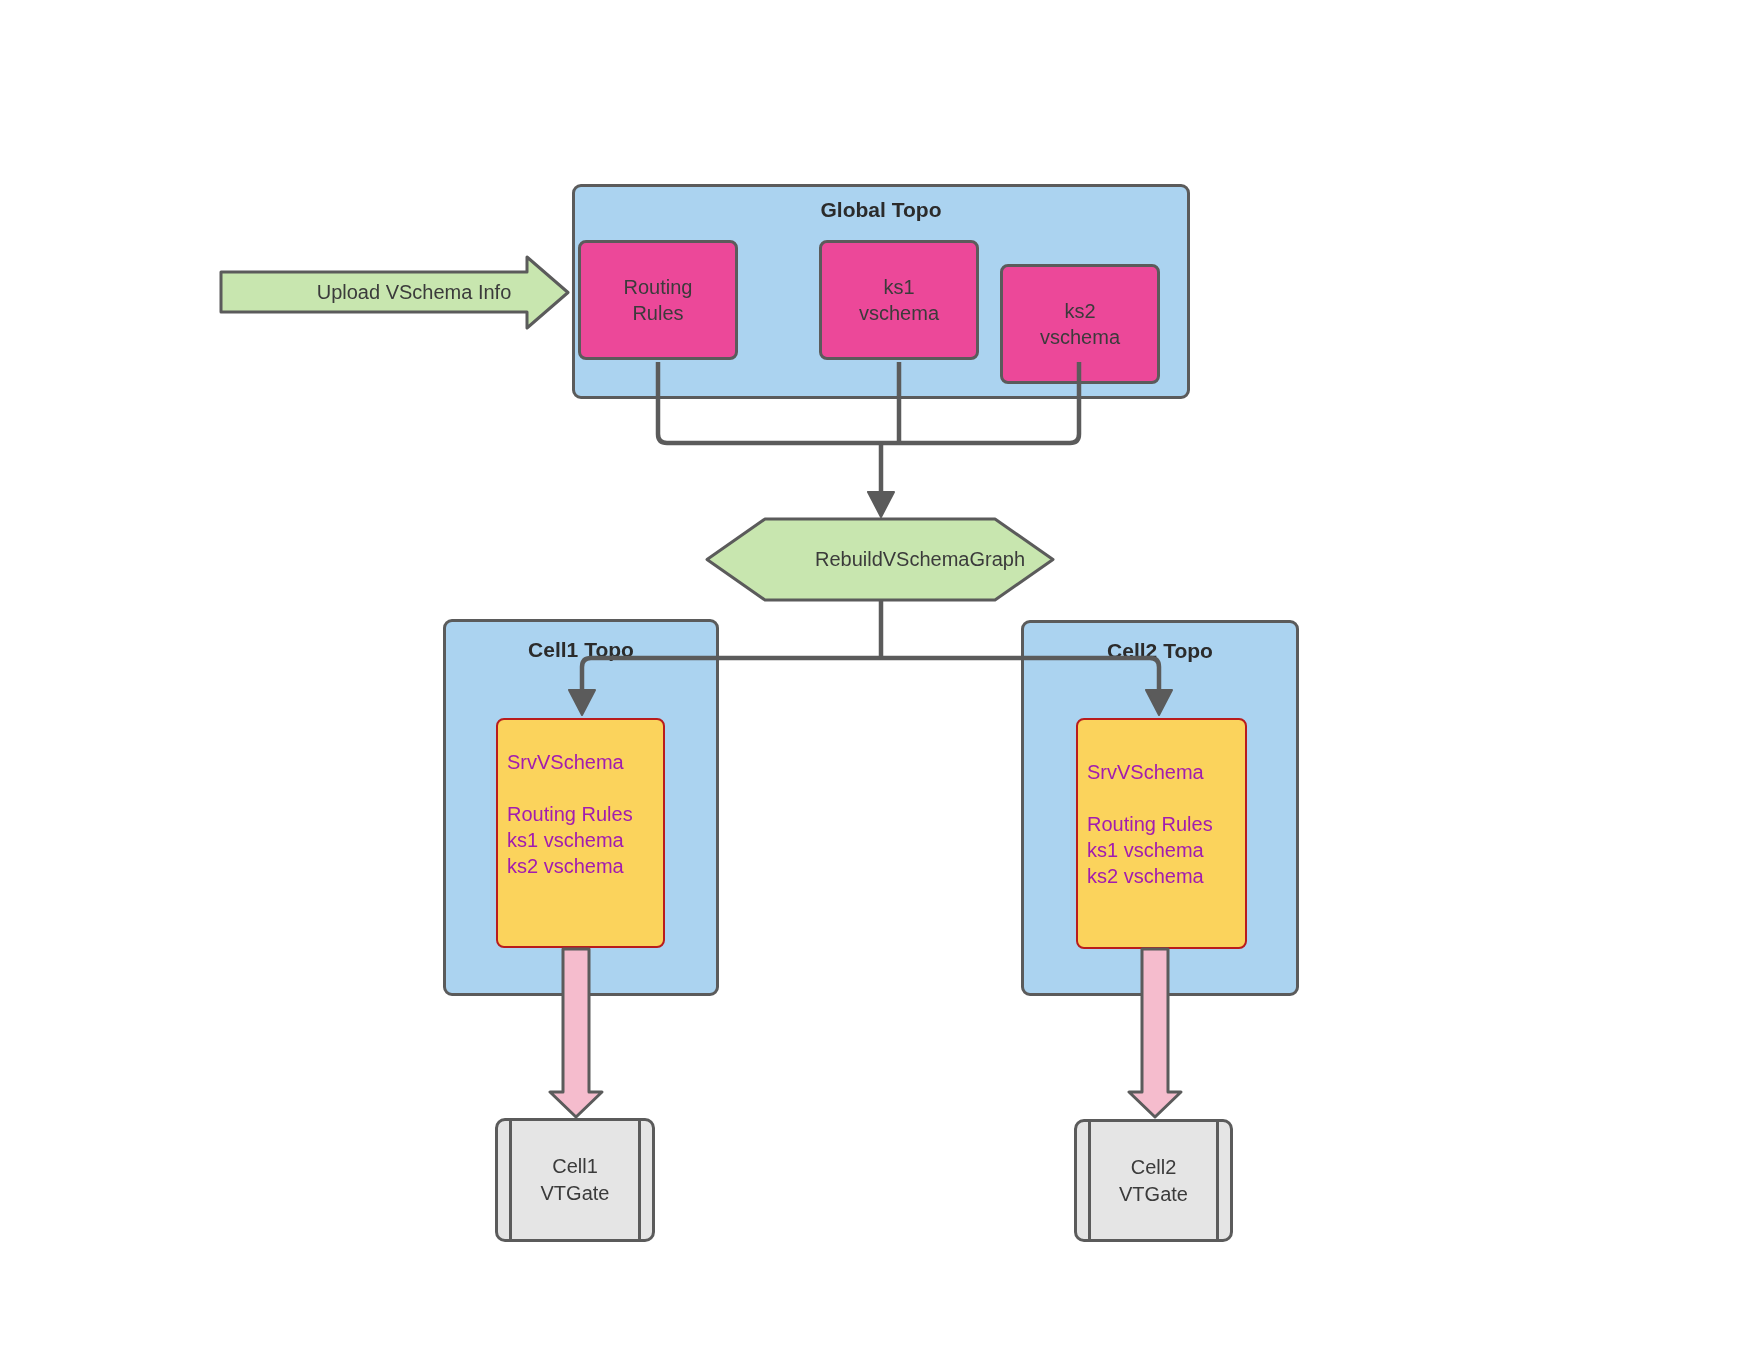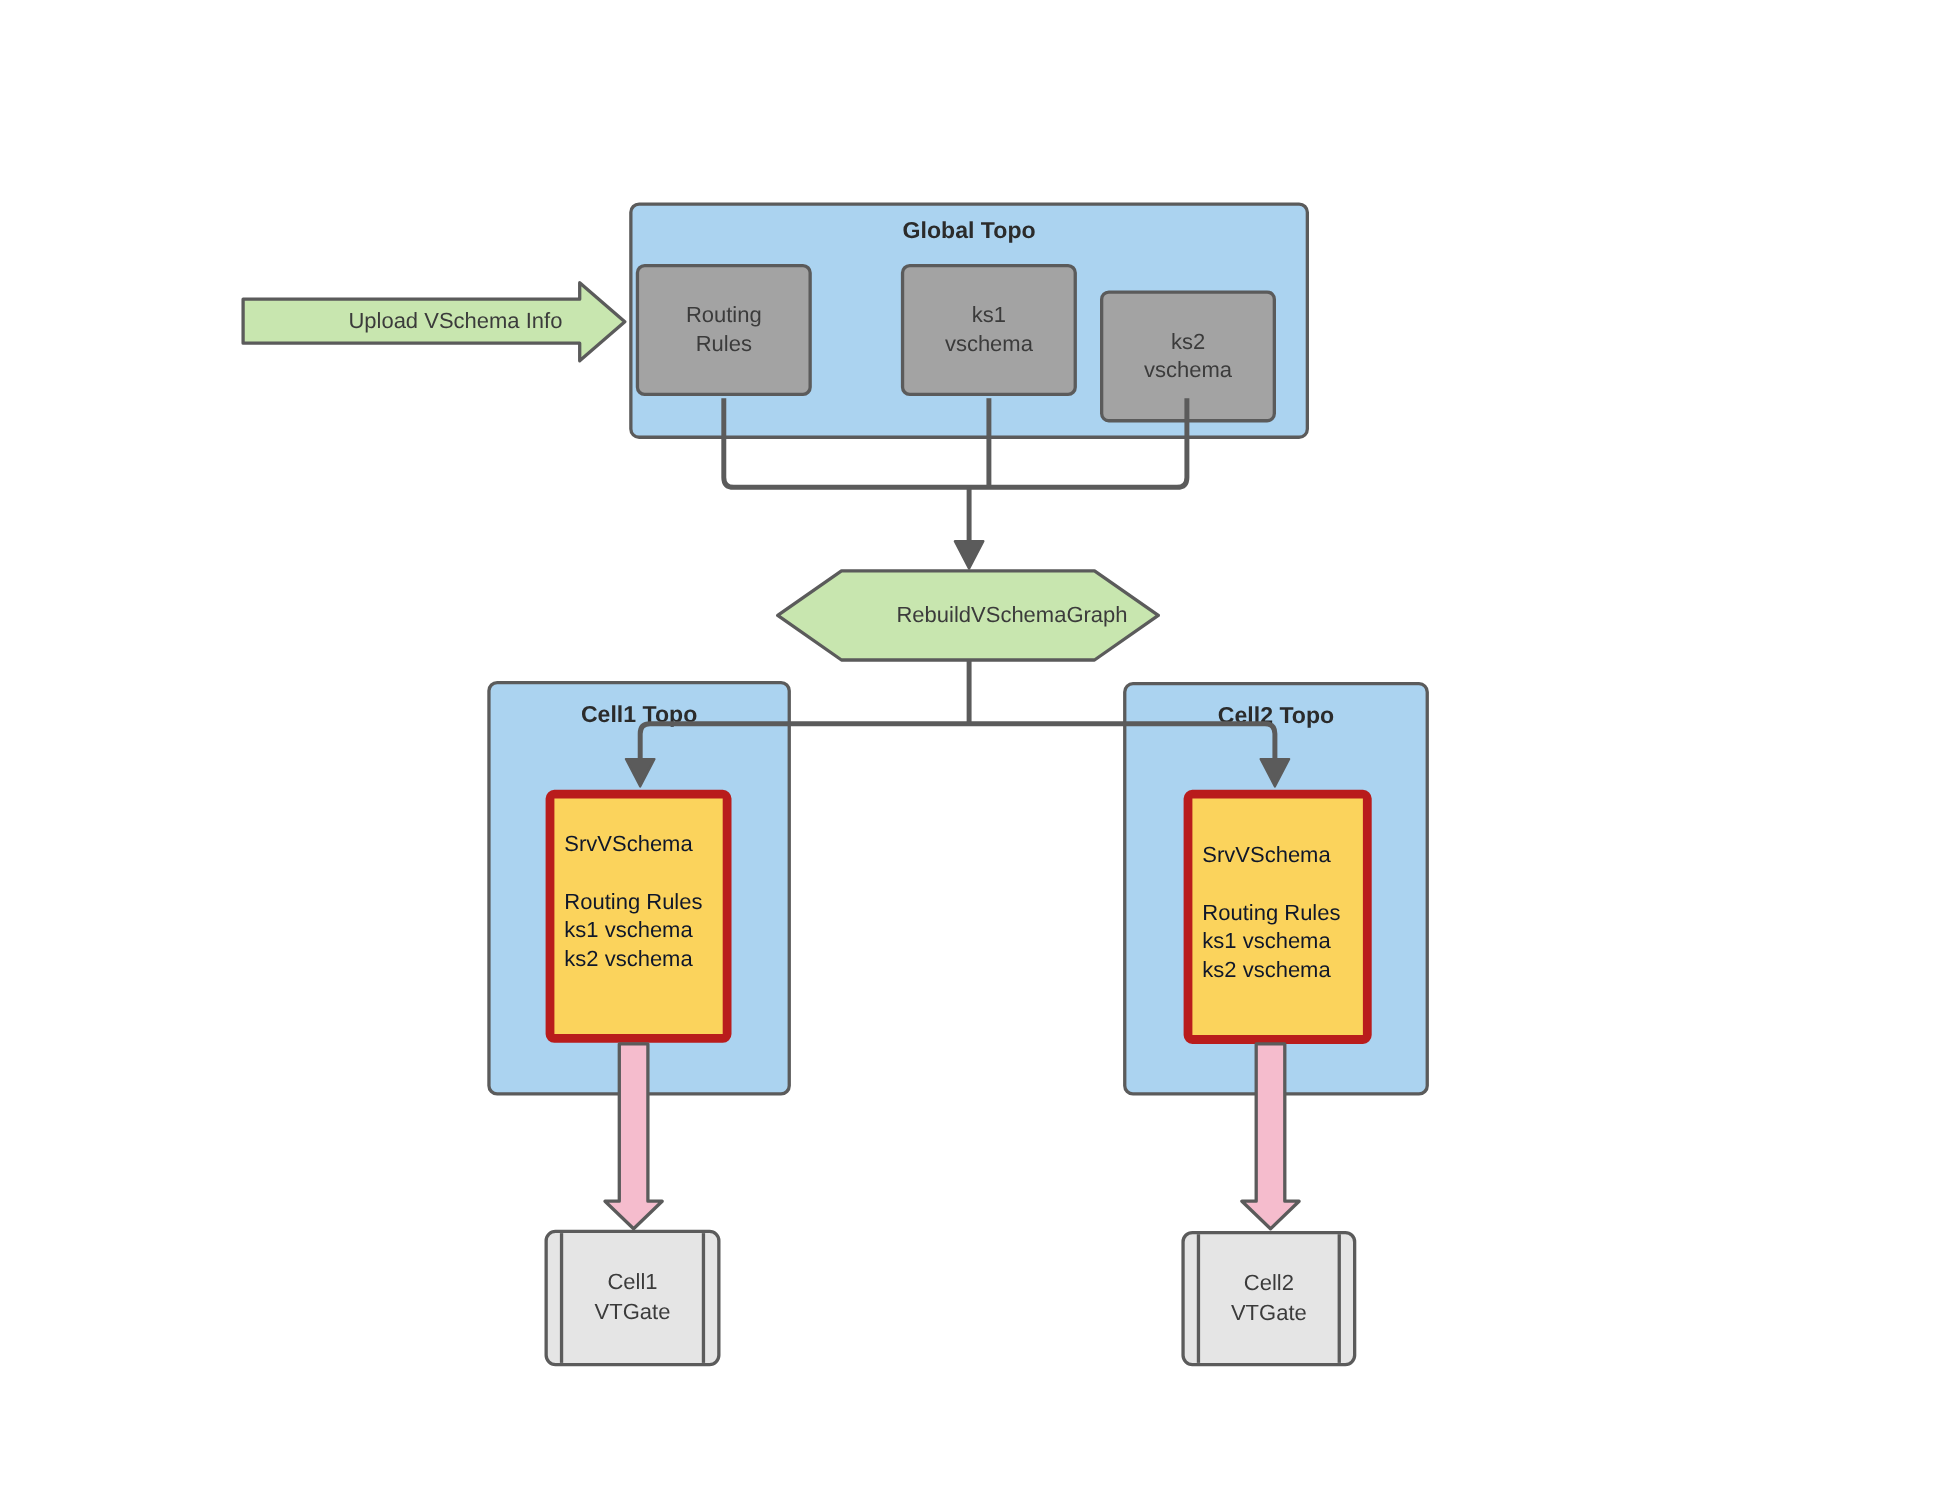--- a/index.html
+++ b/index.html
@@ -35,51 +35,51 @@
     position:absolute; left:0; right:0; top:11px;
     text-align:center;
     font-weight:bold;
     font-size:21px;
     color:#2b2b2b;
   }
   .group-cell1 .group-title, .group-cell2 .group-title{top:16px;}
   
   .node{
     position:absolute;
-    background:#a3a3a3;
+    background:#ec4899;
     border:3px solid #5b5b5b;
     border-radius:8px;
     display:flex;
     align-items:center;
     justify-content:center;
     text-align:center;
     font-size:20px;
     line-height:26px;
     white-space:pre-line;
     z-index:2;
     box-sizing:border-box;
     color:#3b3b3b;
   }
   .node-routing{left:578px; top:240px; width:160px; height:120px;}
   .node-ks1    {left:819px; top:240px; width:160px; height:120px;}
   .node-ks2    {left:1000px;top:240px; width:160px; height:120px;margin-top:24px;}
   
   .srv{
     position:absolute;
     background:#fbd35c;
-    border:8px solid #b91c1c;
+    border:2px solid #b91c1c;
     border-radius:8px;
     font-size:20px;
     line-height:26px;
     white-space:pre-line;
     text-align:left;
     padding:29px 6px 0 9px;
     z-index:2;
     box-sizing:border-box;
-    color:#0f172a;
+    color:#a21caf;
   }
   .srv-cell1{left:496px; top:718px; width:169px; height:230px;}
   .srv-cell2{left:1076px;top:718px; width:171px; height:231px; padding-top:39px;}
   
   .vtgate{
     position:absolute;
     background:#e5e5e5;
     border:3px solid #5b5b5b;
     border-radius:10px;
     display:flex;

